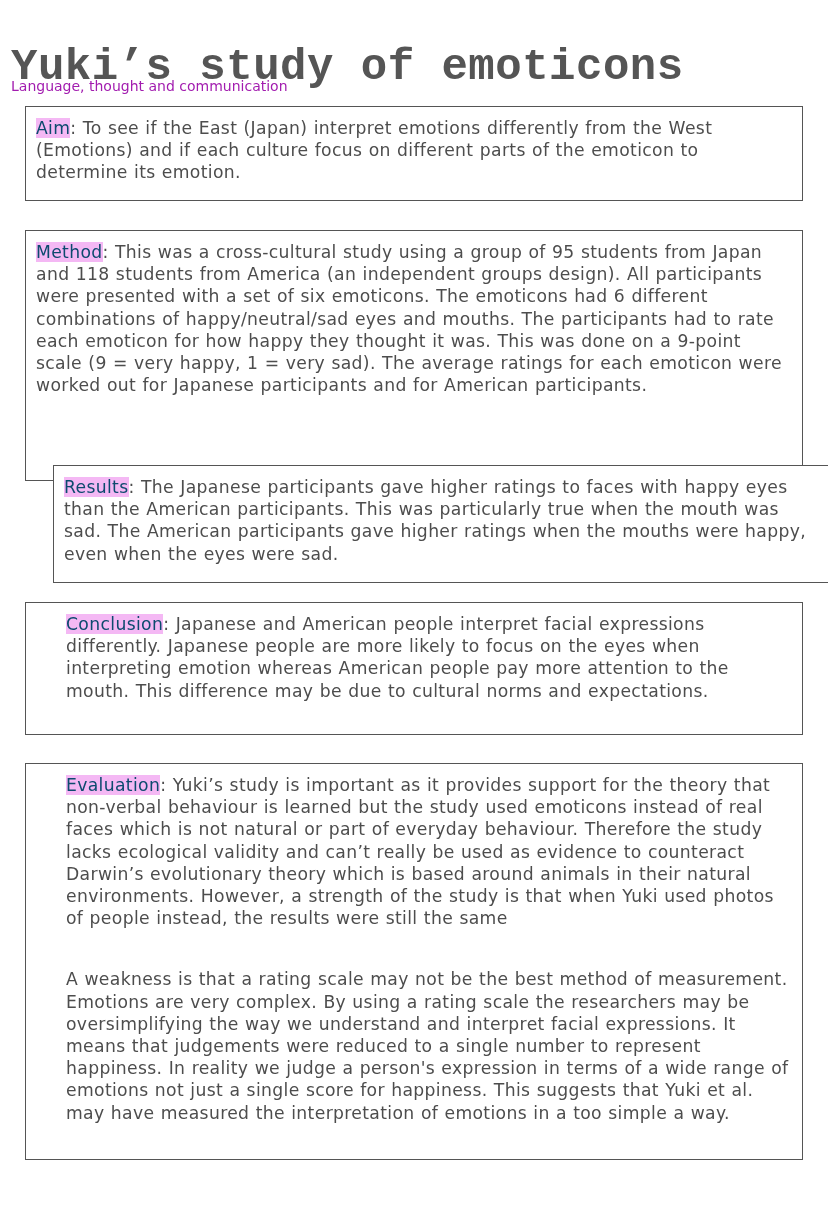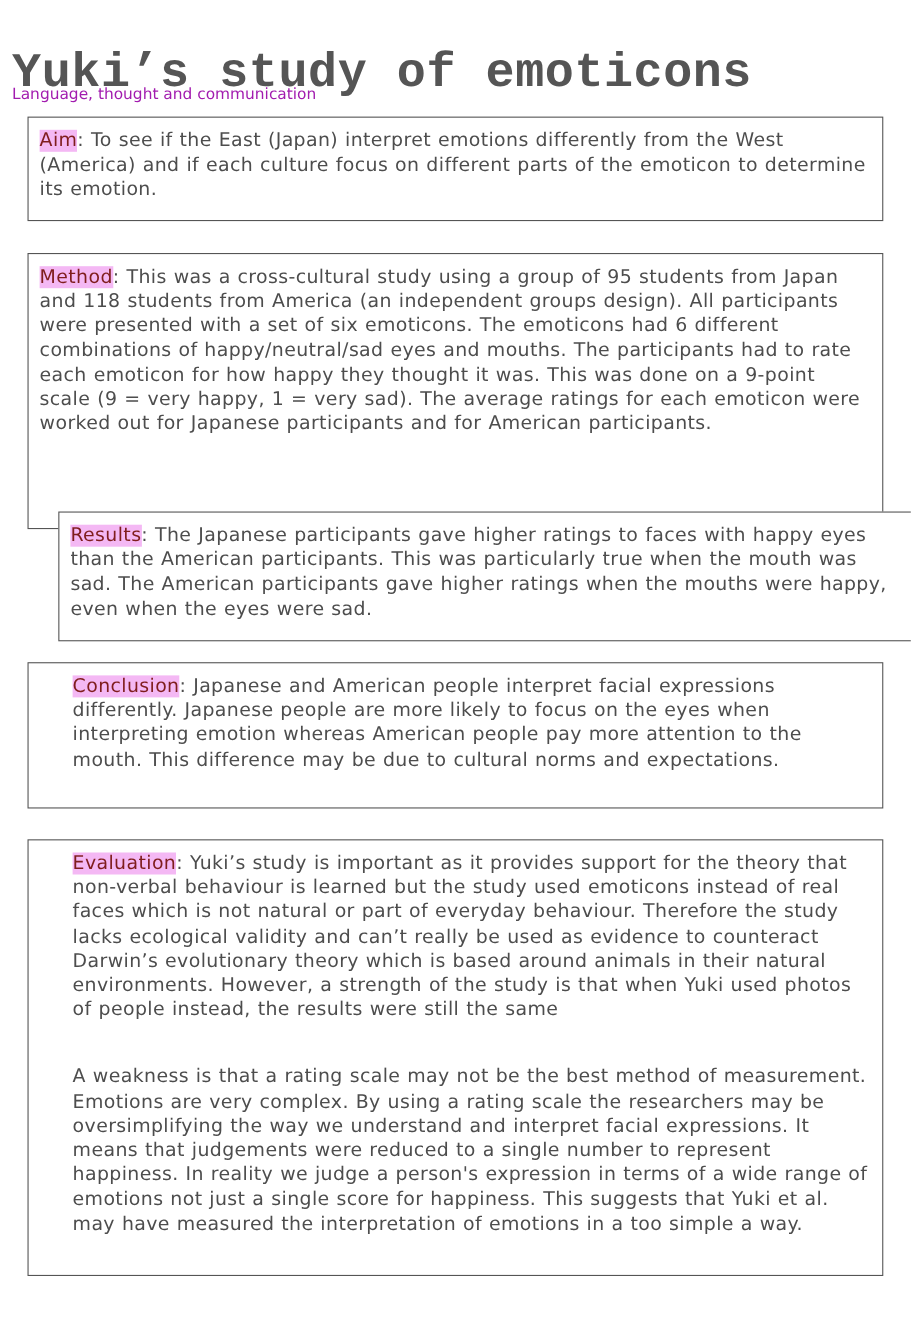--- a/index.html
+++ b/index.html
@@ -50,36 +50,36 @@
       line-height: 22.2px;
       color: #4d4d4d;
       letter-spacing: 0.35px;
       word-spacing: 0.5px;
     }
     .section p + p {
       margin-top: 39px;
     }
     .hl {
       background: #f4b8f4;
-      color: #7f1d1d;
+      color: #0c4a6e;
     }
     .sec-aim { top: 106px; height: 95px; }
     .sec-method { top: 230px; height: 251px; }
     .sec-results { top: 465px; height: 118px; margin-left: 28px; }
     .sec-conclusion { top: 602px; height: 133px; padding-left: 40px; }
     .sec-evaluation { top: 763px; height: 397px; padding-left: 40px; }
   </style>
 </head>
 <body>
 
 <h1 class="page-title">Yuki’s study of emoticons</h1>
 <div class="subtitle">Language, thought and communication</div>
 
 <div class="section sec-aim">
-  <p><span class="hl">Aim</span><span>: To see if the East (Japan) interpret emotions differently from the West (America) and if each culture focus on different parts of the emoticon to determine its emotion.</span></p>
+  <p><span class="hl">Aim</span><span>: To see if the East (Japan) interpret emotions differently from the West (Emotions) and if each culture focus on different parts of the emoticon to determine its emotion.</span></p>
 </div>
 
 <div class="section sec-method">
   <p><span class="hl">Method</span><span>: This was a cross-cultural study using a group of 95 students from Japan and 118 students from America (an independent groups design). All participants were presented with a set of six emoticons. The emoticons had 6 different combinations of happy/neutral/sad eyes and mouths. The participants had to rate each emoticon for how happy they thought it was. This was done on a 9-point scale (9 = very happy, 1 = very sad). The average ratings for each emoticon were worked out for Japanese participants and for American participants.</span></p>
 </div>
 
 <div class="section sec-results">
   <p><span class="hl">Results</span><span>: The Japanese participants gave higher ratings to faces with happy eyes than the American participants. This was particularly true when the mouth was sad. The American participants gave higher ratings when the mouths were happy, even when the eyes were sad.</span></p>
 </div>
 

